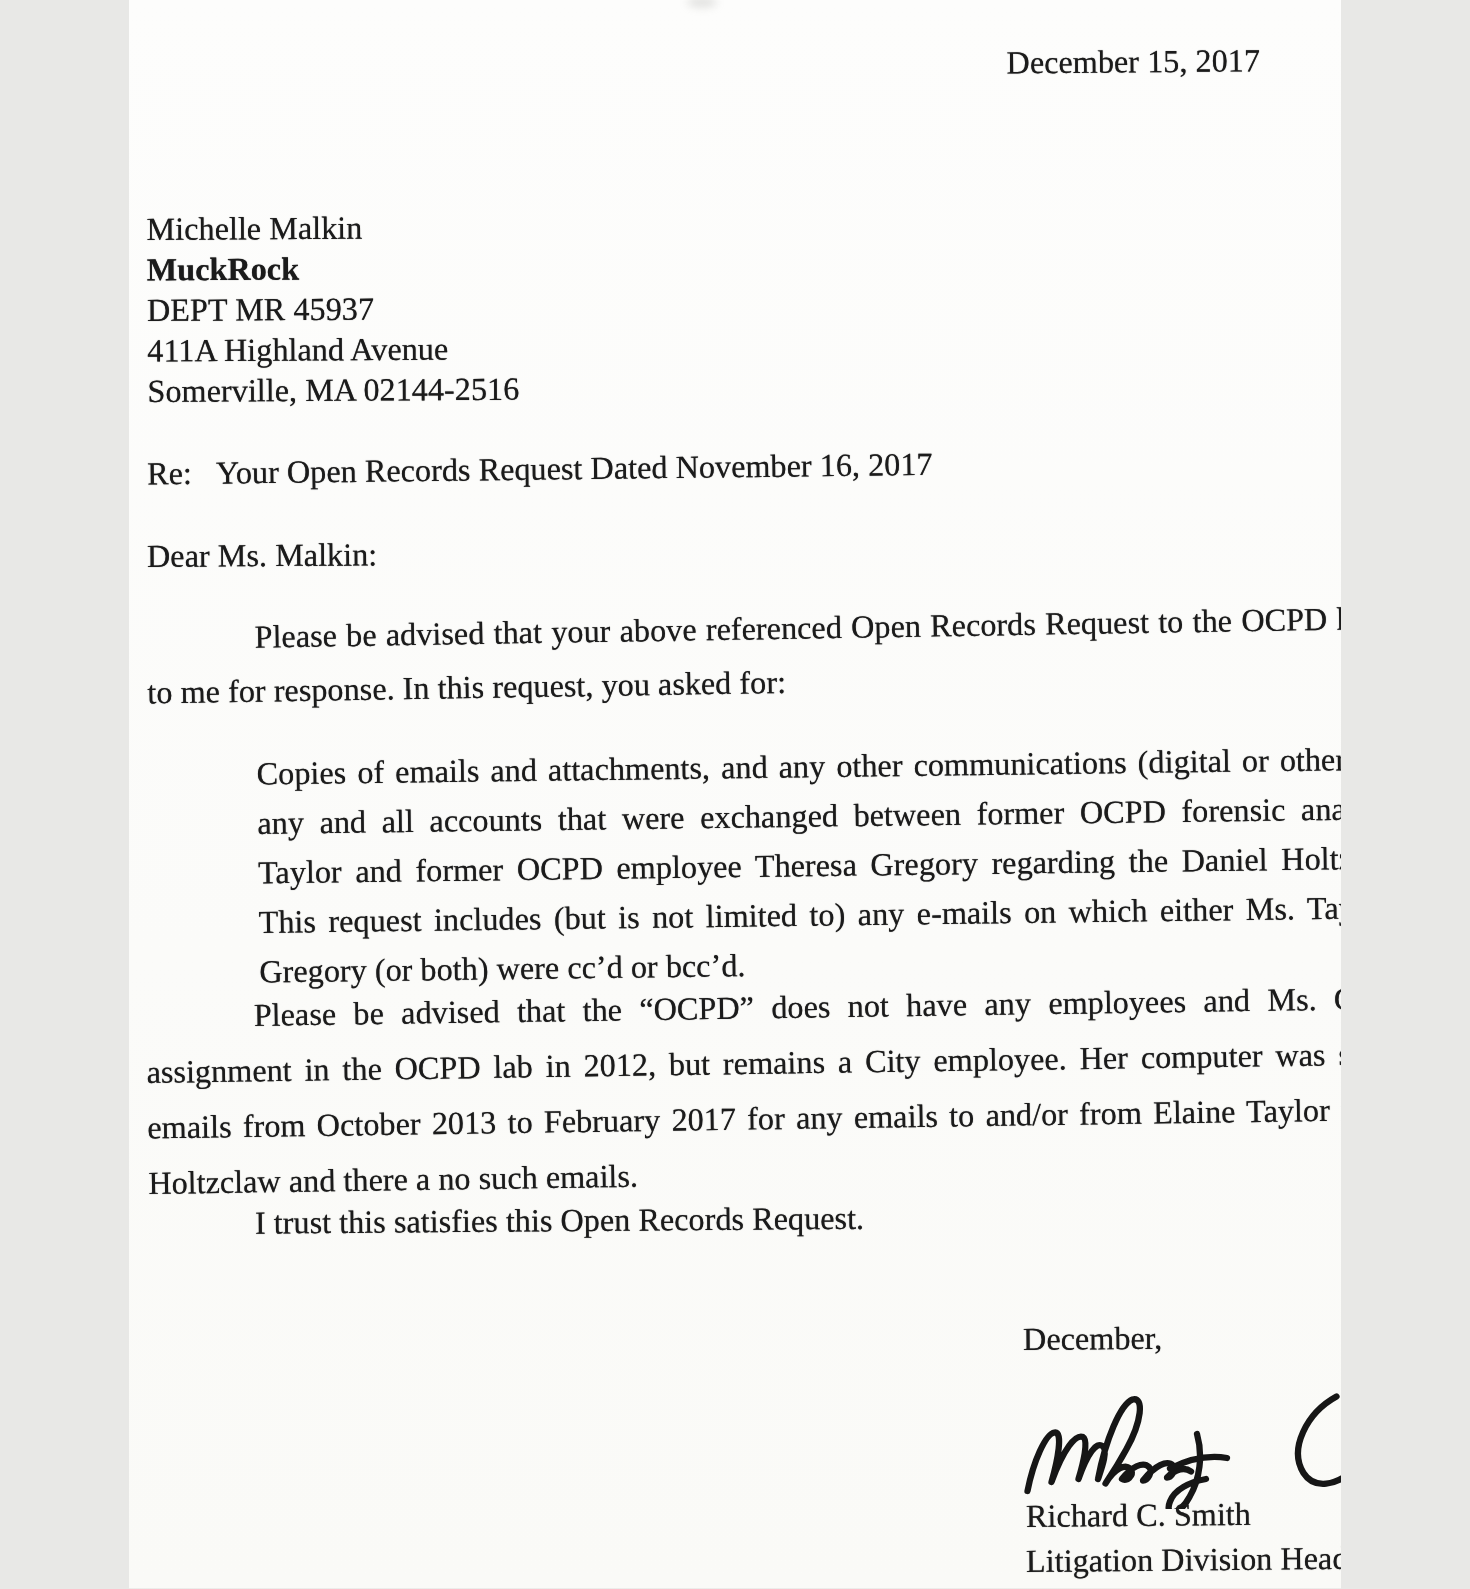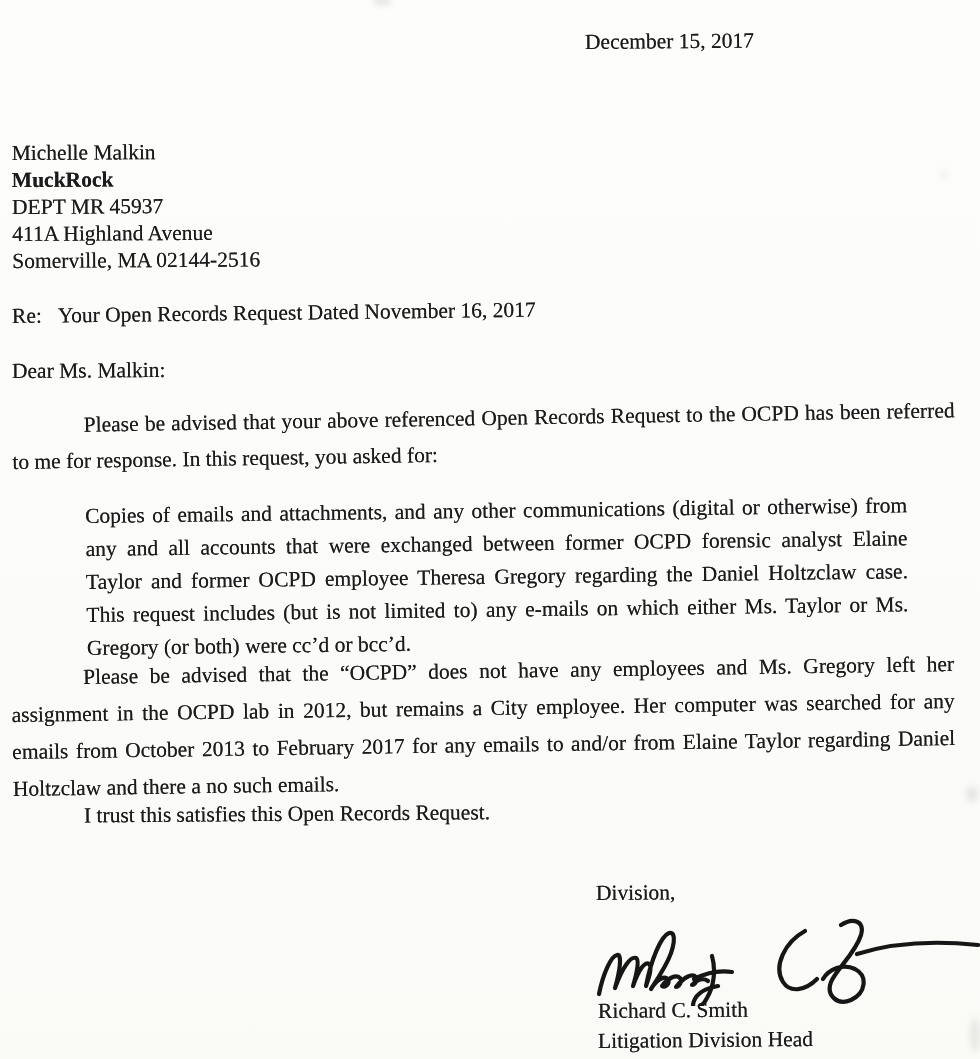--- a/index.html
+++ b/index.html
@@ -3,21 +3,21 @@
 <meta charset="utf-8">
 <style>
   html, body {
     margin: 0;
     padding: 0;
     background: #e8e8e6;
     font-family: "Liberation Serif", "DejaVu Serif", serif;
   }
   .sheet {
     position: relative;
-    width: 980px;
+    width: 808px;
     height: 1059px;
     margin: 0 auto;
     background: linear-gradient(180deg, #fdfdfc 0%, #fbfbf9 60%, #fafaf7 100%);
     overflow: hidden;
     color: #1b1b1b;
   }
   .txt {
     position: absolute;
     font-size: 21.5px;
     line-height: 26px;
@@ -105,21 +105,21 @@
   <div class="txt salutation">Dear Ms. Malkin:</div>
 
   <div class="para para-intro">Please be advised that your above referenced Open Records Request to the OCPD has been referred to me for response.  In this request, you asked for:</div>
 
   <div class="para quote">Copies of emails and attachments, and any other communications (digital or otherwise) from any and all accounts that were exchanged between former OCPD forensic analyst Elaine Taylor and former OCPD employee Theresa Gregory regarding the Daniel Holtzclaw case.  This request includes (but is not limited to) any e-mails on which either Ms. Taylor or Ms. Gregory (or both) were cc’d or bcc’d.</div>
 
   <div class="para para-response">Please be advised that the “OCPD” does not have any employees and Ms. Gregory left her assignment in the OCPD lab in 2012, but remains a City employee.  Her computer was searched for any emails from October 2013 to February 2017 for any emails to and/or from Elaine Taylor regarding Daniel Holtzclaw and there a no such emails.</div>
 
   <div class="para para-trust">I trust this satisfies this Open Records Request.</div>
 
-  <div class="txt valediction">Division,</div>
+  <div class="txt valediction">December,</div>
 
   <div class="signature">
     <svg viewBox="0 0 388 90">
       <g fill="none" stroke="#161616" stroke-width="4.2" stroke-linecap="round" stroke-linejoin="round">
         <path d="M7,78 C11,58 19,40 25,39 C31,38 27,58 23,72
                  C31,50 39,40 44,42 C48,44 44,60 41,70
                  C47,53 53,45 57,48 C61,51 56,64 54,70
                  C59,44 69,20 77,17 C85,15 83,32 73,50 C67,61 61,70 59,73
                  C65,63 73,59 76,64 C78,68 73,72 70,70
                  C76,62 84,58 88,62 C91,65 87,71 84,71

